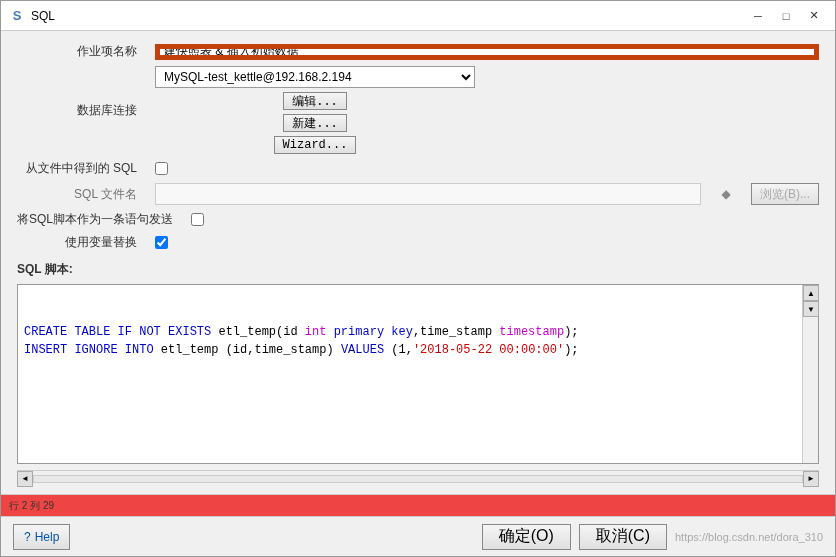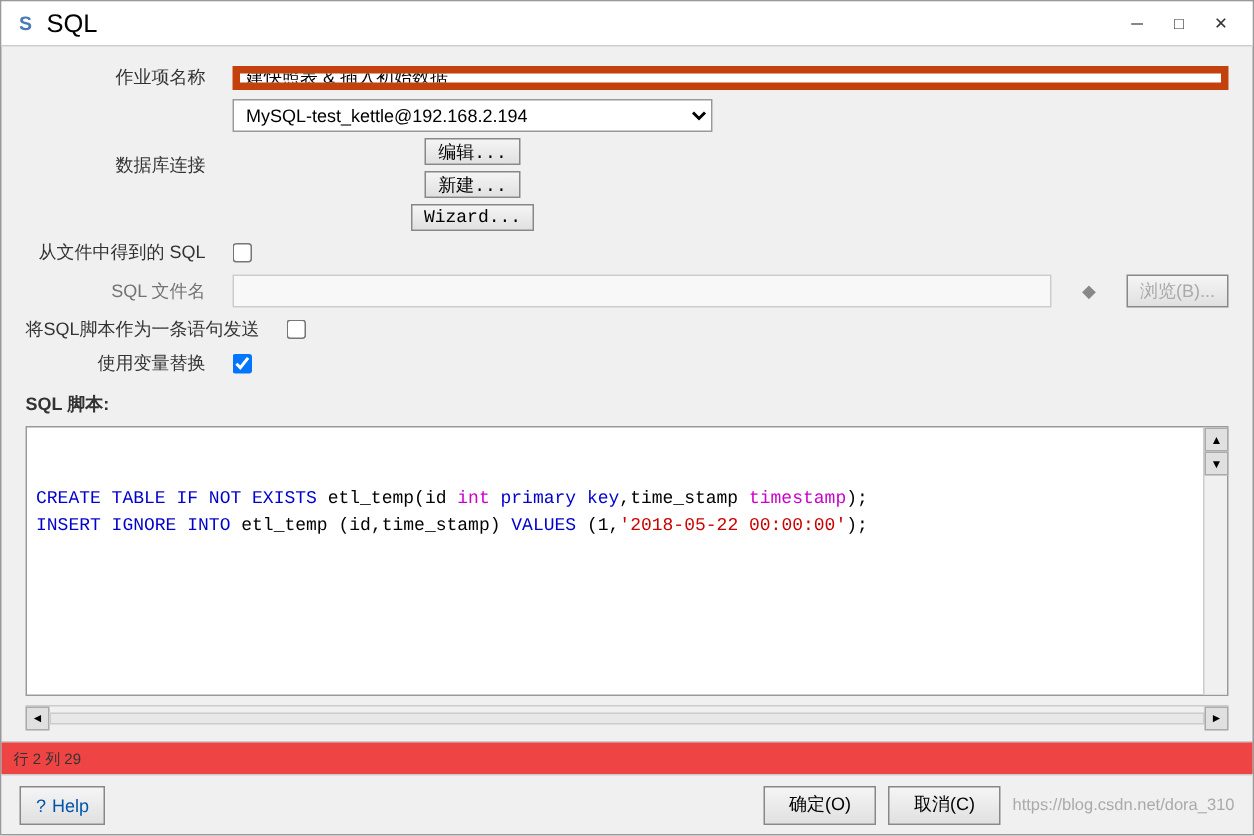--- a/index.html
+++ b/index.html
@@ -38,21 +38,21 @@
       margin-right: 6px;
       display: flex;
       align-items: center;
       justify-content: center;
       color: #4a7ab5;
       font-size: 13px;
       font-weight: bold;
     }
     .title-bar-title {
       flex: 1;
-      font-size: 17px;
+      font-size: 12px;
       color: #000;
     }
     .title-bar-controls {
       display: flex;
       gap: 2px;
     }
     .title-btn {
       width: 26px;
       height: 22px;
       border: none;
@@ -236,21 +236,21 @@
       font-size: 12px;
       cursor: pointer;
       font-family: inherit;
       color: #0055aa;
     }
     .ok-btn, .cancel-btn {
       height: 26px;
       padding: 0 16px;
       border: 1px solid #888;
       background: linear-gradient(to bottom, #f5f5f5, #e0e0e0);
-      font-size: 12px;
+      font-size: 16px;
       cursor: pointer;
       font-family: inherit;
     }
     .spacer { flex: 1; }
     .watermark {
       font-size: 11px;
       color: #aaa;
     }
     .hscrollbar {
       height: 16px;

